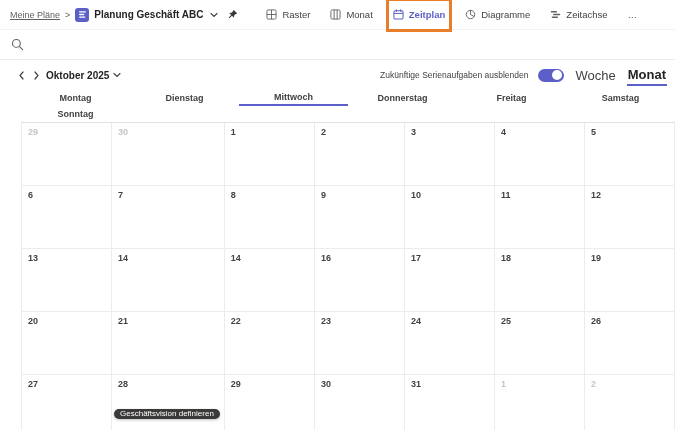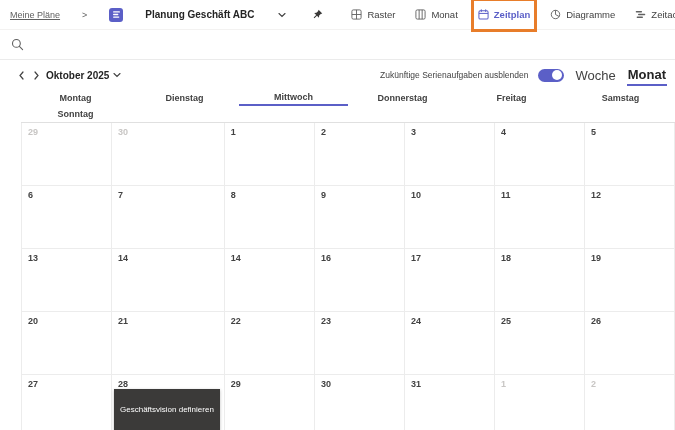--- a/index.html
+++ b/index.html
@@ -8,21 +8,21 @@
     --task-chip-bg:#3b3a39;
   }
   *{margin:0;padding:0;box-sizing:border-box;}
   html,body{width:675px;height:430px;}
   body{
     font-family:"Liberation Sans",sans-serif;
     background:#fff;color:#242424;overflow:hidden;font-size:9px;
   }
   
   .topbar{height:30px;display:flex;align-items:center;padding:0 10px;border-bottom:1px solid #f3f2f1;}
-  .breadcrumb{display:flex;align-items:center;gap:22px;color:#616161;white-space:nowrap;}
+  .breadcrumb{display:flex;align-items:center;gap:5px;color:#616161;white-space:nowrap;}
   .breadcrumb .root{color:#616161;text-decoration:underline;cursor:pointer;}
   .plan-icon{width:14px;height:14px;border-radius:3px;background:var(--accent);display:inline-flex;align-items:center;justify-content:center;flex:0 0 auto;}
   .plan-name{font-size:10px;font-weight:bold;color:#242424;}
   .icon-btn{display:inline-flex;align-items:center;justify-content:center;cursor:pointer;background:none;border:none;padding:0 2px;}
   
   .tabs{display:flex;align-items:stretch;gap:20px;margin-left:26px;height:38px;color:#424242;font-size:9.5px;}
   .tab{display:flex;align-items:center;gap:5px;position:relative;cursor:pointer;white-space:nowrap;}
   .tab.active{color:var(--accent);font-weight:bold;}
   .tab.active .tab-underline{position:absolute;left:-2px;right:-2px;bottom:3px;height:2px;background:var(--accent);border-radius:1px;}
   .annotation-box{position:absolute;top:2px;bottom:2px;left:-7px;right:-7px;border:3px solid var(--annotation);pointer-events:none;}
@@ -40,21 +40,21 @@
   .view-btn.active{font-weight:bold;color:#242424;border-bottom:2px solid var(--accent);}
   
   .calendar{margin-left:21px;}
   .day-headers{display:grid;grid-template-columns:repeat(6,1fr);border-bottom:1px solid #e0e0e0;}
   .dh{height:16px;display:flex;align-items:center;justify-content:center;font-weight:bold;color:#424242;font-size:9px;}
   .dh.today{border-bottom:2px solid var(--accent);}
   .grid{display:grid;grid-template-columns:repeat(7,1fr);grid-auto-rows:63px;border-left:1px solid #ececec;}
   .cell{border-right:1px solid #ececec;border-bottom:1px solid #ececec;padding:4px 4px 0 6px;cursor:pointer;overflow:visible;}
   .dn{font-size:9px;font-weight:600;color:#424242;display:block;}
   .cell.muted .dn{color:#c8c6c4;}
-  .task-chip{margin-top:0;margin-left:-4px;background:var(--task-chip-bg);color:#fff;font-size:8px;line-height:1;padding:17px 6px;border-radius:0;width:max-content;max-width:110%;cursor:pointer;position:relative;z-index:2;box-shadow:0 1px 3px rgba(0,0,0,.25);}
+  .task-chip{margin-top:20px;margin-left:-4px;background:var(--task-chip-bg);color:#fff;font-size:8px;line-height:1;padding:1px 6px;border-radius:7px;width:max-content;max-width:110%;cursor:pointer;position:relative;z-index:2;box-shadow:0 1px 3px rgba(0,0,0,.25);}
   svg{display:block;}
 </style>
 </head>
 <body>
 
 <div>
 
   <header class="topbar">
     <div class="breadcrumb">
       <a class="root">Meine Pläne</a>

